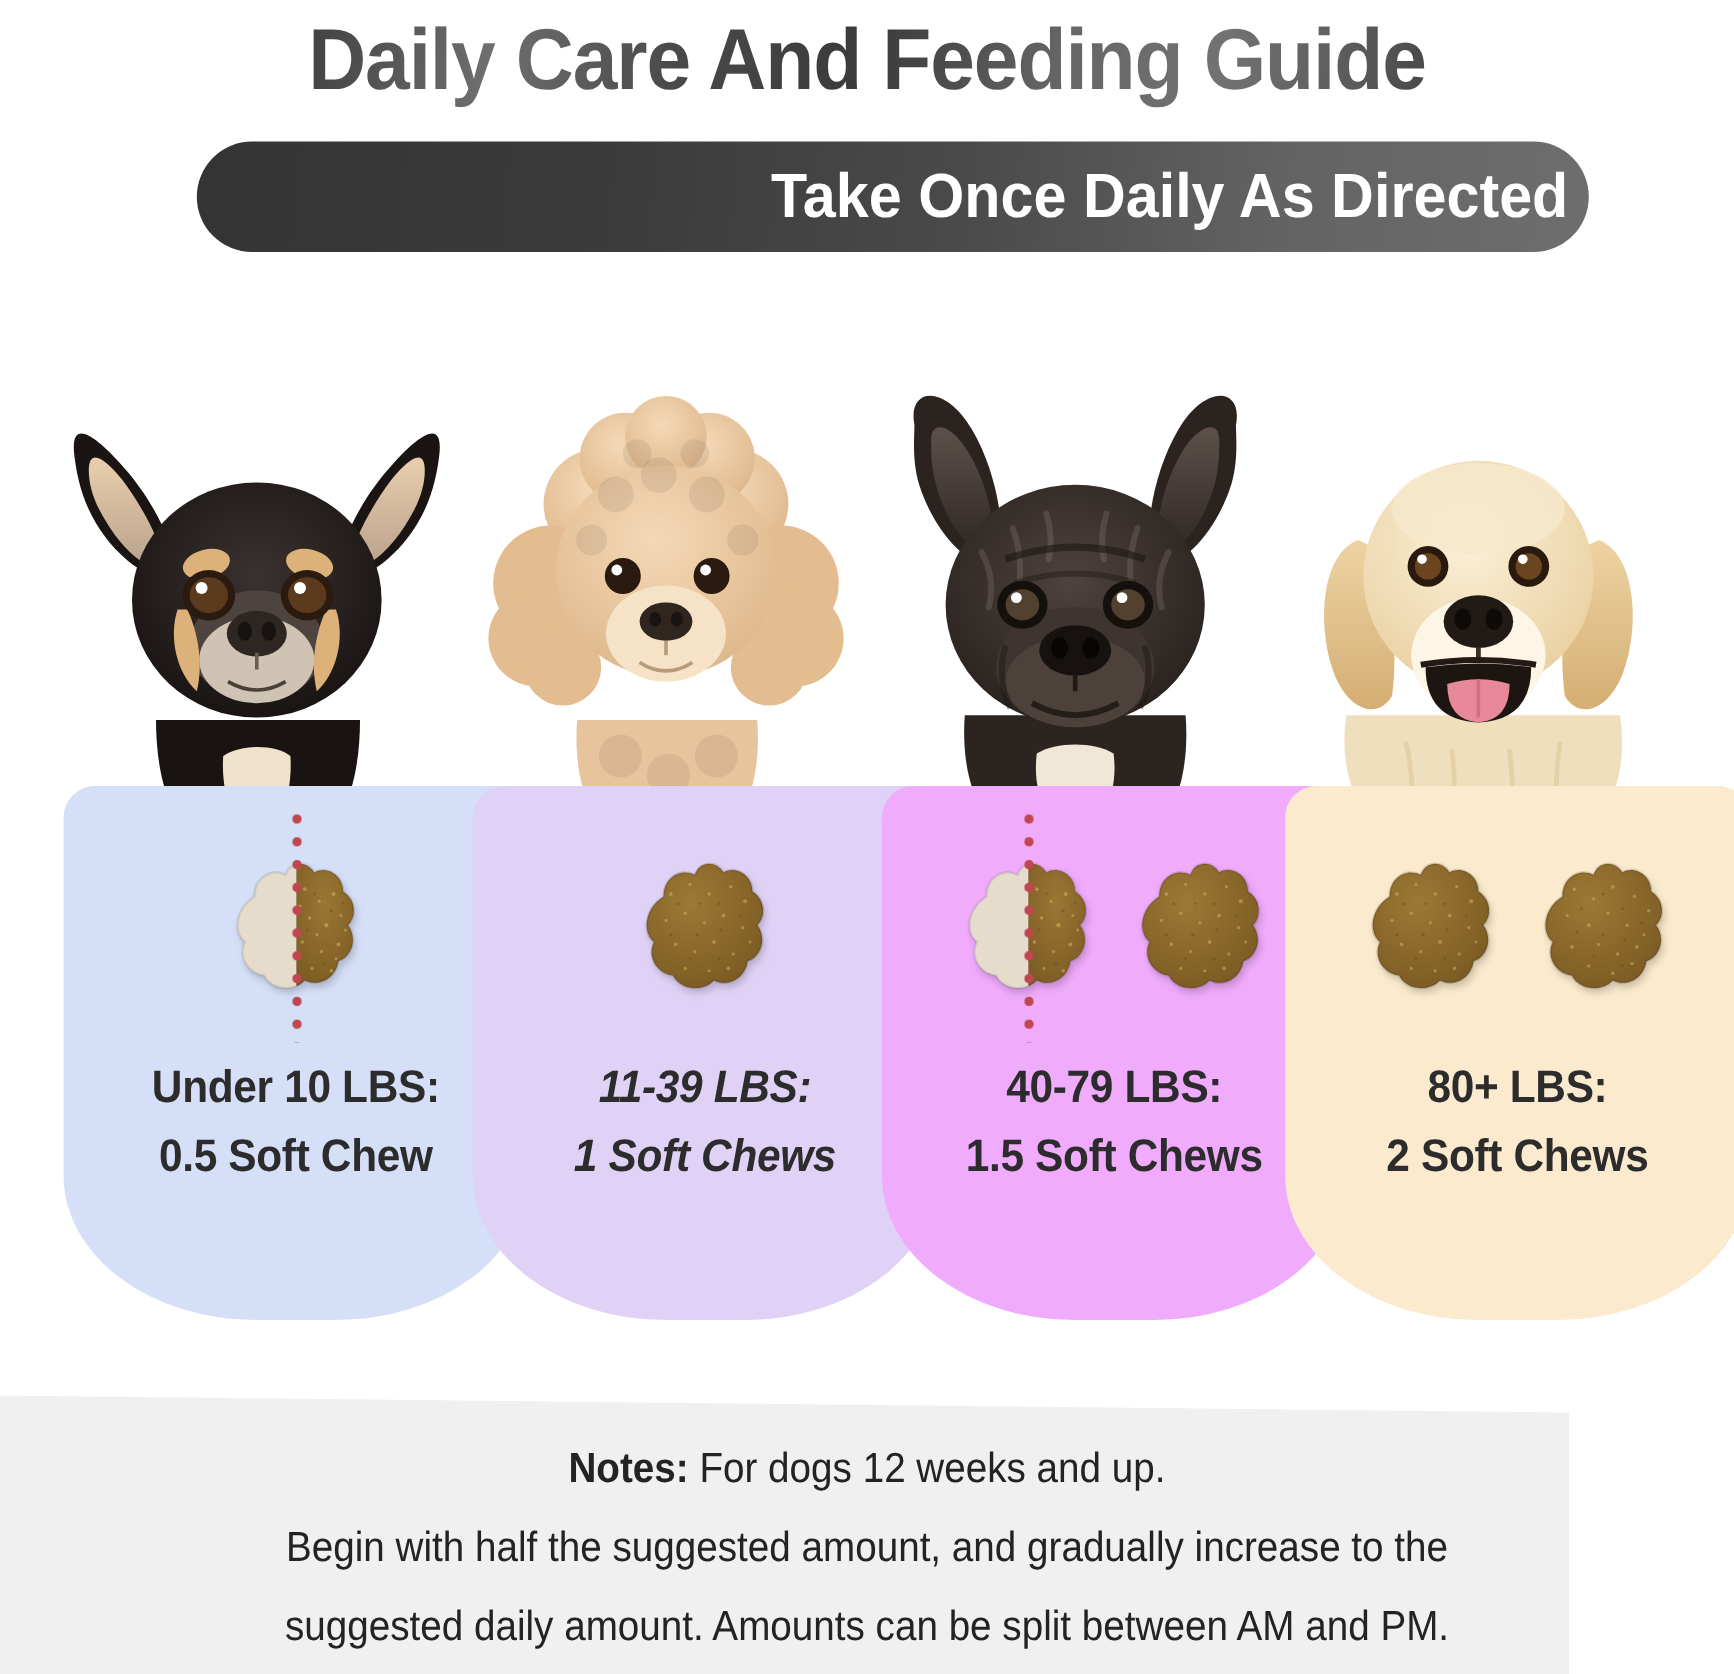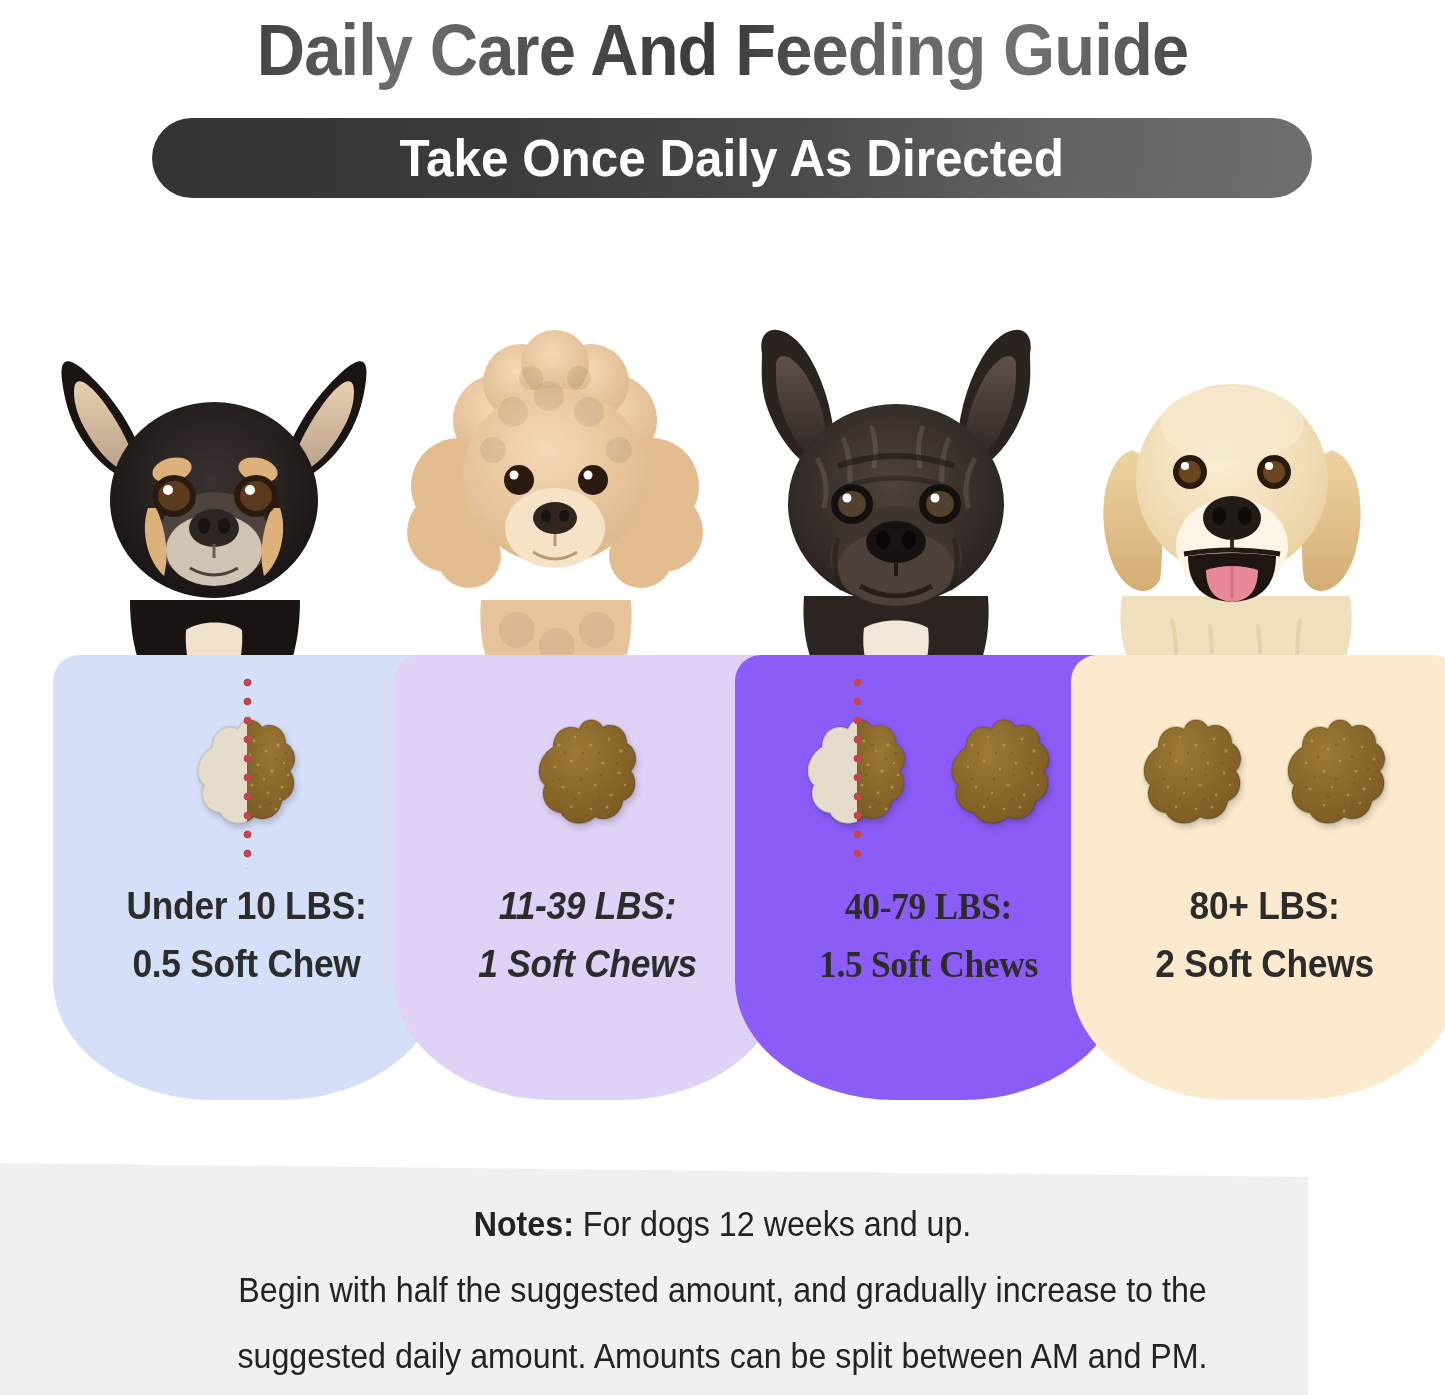--- a/index.html
+++ b/index.html
@@ -22,25 +22,25 @@
     background:linear-gradient(100deg,#262626 0%,#343434 12%,#6f6f6f 27%,#4a4a4a 38%,#3a3a3a 50%,#666666 62%,#727272 72%,#5a5a5a 80%,#2b2b2b 92%,#1f1f1f 100%);
     -webkit-background-clip:text;
     background-clip:text;
     color:transparent;
     -webkit-text-fill-color:transparent;
     white-space:nowrap;
   }
 
   #subtitle-pill {
     position:absolute;
-    top:118px; left:152px;
-    width:1160px; height:80px;
+    top:118px; left:164px;
+    width:1160px; height:92px;
     border-radius:48px;
     background:linear-gradient(95deg,#343434 0%,#3b3b3b 30%,#4a4a4a 55%,#636363 78%,#6e6e6e 100%);
-    display:flex; align-items:center; justify-content:center;
+    display:flex; align-items:center; justify-content:flex-end;
   }
   #subtitle-text {
     color:#ffffff;
     font-size:52px;
     font-weight:bold;
     letter-spacing:0px;
     transform:scaleX(0.95);
     white-space:nowrap;
   }
 
@@ -421,21 +421,21 @@
       <ellipse cx="157" cy="240" rx="7" ry="9" fill="#070605"></ellipse>
       <ellipse cx="183" cy="240" rx="7" ry="9" fill="#070605"></ellipse>
       <path d="M170 262 L170 276" stroke="#211b18" stroke-width="4"></path>
       <path d="M134 286 Q170 306 206 286" stroke="#241e1a" stroke-width="5" fill="none"></path>
 
       <path d="M112 238 Q104 266 116 290" stroke="#1c1714" stroke-width="5" fill="none" opacity="0.5"></path>
       <path d="M228 238 Q236 266 224 290" stroke="#1c1714" stroke-width="5" fill="none" opacity="0.5"></path>
     </svg>
   </div>
 
-  <div class="chew-card" style="background:#8b5cf6;font-family:Liberation Serif, serif;">
+  <div class="chew-card" style="background:#f0abfc;">
     <div class="chews-row">
       <div class="chew-wrap">
         <svg viewBox="0 0 118 124" xmlns="http://www.w3.org/2000/svg">
           <defs>
             <clipPath id="pawclip3">
               <path d="M24 38 C24 22 38 14 50 20 C54 8 68 8 74 18 C84 12 98 20 98 34 C108 40 110 54 102 62 C110 72 106 88 94 92 C92 106 78 114 66 108 C56 118 38 116 32 104 C18 102 10 88 16 76 C6 68 8 48 24 38Z"></path>
             </clipPath>
             <radialGradient id="brn3" cx="40%" cy="35%" r="80%">
               <stop offset="0" stop-color="#9a7733"></stop>
                 <stop offset="1" stop-color="#735320"></stop>

